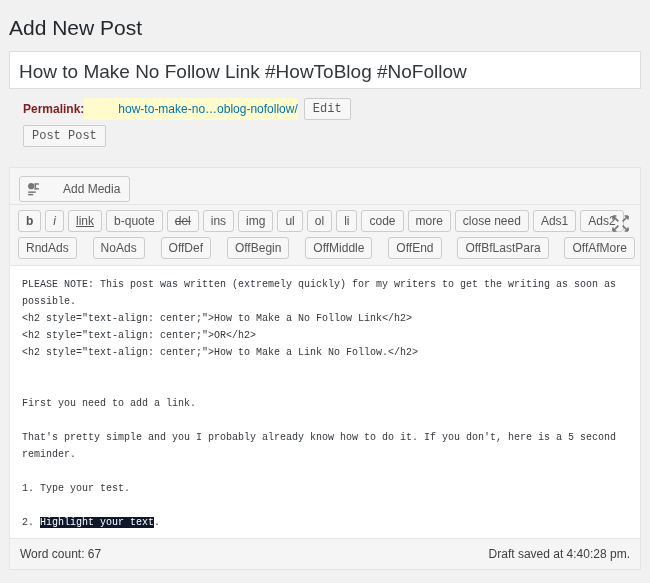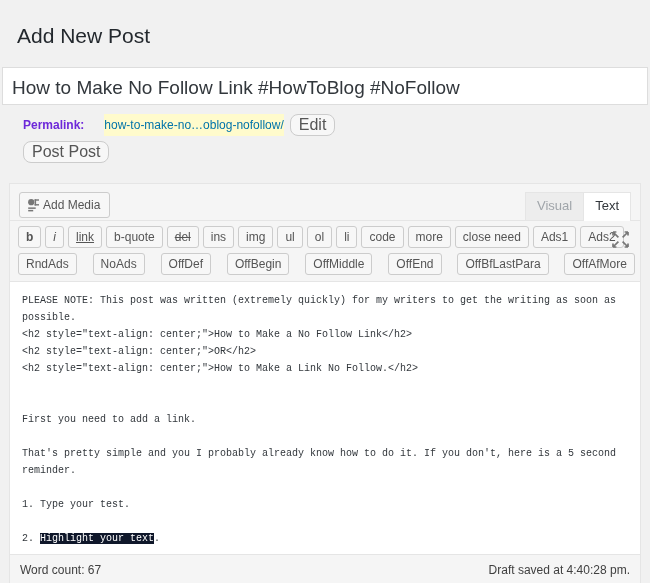--- a/index.html
+++ b/index.html
@@ -13,27 +13,27 @@
     font-family: "Liberation Sans", sans-serif;
     color: #444;
     overflow: hidden;
   }
 
   .page-title {
     font-size: 21px;
     font-weight: 400;
     color: #23282d;
     padding: 14px 11px 10px 9px;
-    margin: 8px;
+    margin: 0;
     line-height: 1.3;
   }
 
   
   .title-wrap {
-    margin: 0 2px;
+    margin: 0 9px;
   }
   .title-input {
     width: 100%;
     box-sizing: border-box;
     border: 1px solid #ddd;
     background: #fff;
     font-family: "Liberation Sans", sans-serif;
     font-size: 19px;
     color: #32373c;
     padding: 7px 9px;
@@ -60,38 +60,39 @@
     padding-left: 14px;
     font-size: 12px;
     color: #666;
     line-height: 22px;
     display: flex;
     align-items: center;
     flex-wrap: wrap;
   }
   .permalink-label {
     font-weight: bold;
-    color: #6d28d9;
-    margin-right: 20px;
+    color: #7f1d1d;
+    margin-right: 0;
   }
   .permalink-base {
     color: #0073aa;
   }
   .permalink-slug {
     color: #0073aa;
     background: #fffbcc;
+    padding-left: 34px;
   }
   .btn {
     display: inline-block;
     background: #f7f7f7;
     border: 1px solid #ccc;
-    border-radius: 8px;
+    border-radius: 2px;
     color: #555;
-    font-size: 16px;
-    font-family: Liberation Sans, sans-serif;
+    font-size: 12px;
+    font-family: Liberation Mono, monospace;
     padding: 2px 8px;
     line-height: 16px;
     cursor: pointer;
   }
   .edit-btn {
     margin-left: 6px;
   }
   .viewpost-row {
     margin: 5px 9px 0 9px;
     padding-left: 14px;
@@ -108,21 +109,21 @@
     background: #f5f5f5;
     padding: 8px 9px 0 9px;
     position: relative;
     border-bottom: 1px solid #e5e5e5;
     height: 28px;
     box-sizing: content-box;
   }
   .add-media-btn {
     display: inline-flex;
     align-items: center;
-    gap: 2px;
+    gap: 22px;
     background: #f7f7f7;
     border: 1px solid #ccc;
     border-radius: 3px;
     padding: 3px 9px 3px 7px;
     font-size: 12px;
     color: #555;
     line-height: 18px;
     cursor: pointer;
   }
   .media-icon svg { display: block; }
@@ -260,24 +261,20 @@
           <rect x="7.6" y="1.3" width="1.5" height="6.2" fill="#777"></rect>
           <rect x="7.6" y="1.3" width="4.4" height="1.4" fill="#777"></rect>
           <rect x="7.6" y="6.1" width="4.4" height="1.4" fill="#777"></rect>
           <rect x="1.2" y="9.4" width="7.5" height="1.5" fill="#777"></rect>
           <rect x="1.2" y="11.9" width="5" height="1.5" fill="#777"></rect>
         </svg>
       </span>
       <span>Add Media</span>
     </span>
 
-    <div class="tabs">
-      <span class="tab">Visual</span>
-      <span class="tab active">Text</span>
-    </div>
   </div>
 
   <div class="qt-toolbar">
     <div class="qt-row row1">
       <span class="qt-btn bold">b</span>
       <span class="qt-btn italic">i</span>
       <span class="qt-btn underline">link</span>
       <span class="qt-btn">b-quote</span>
       <span class="qt-btn strike">del</span>
       <span class="qt-btn">ins</span>

